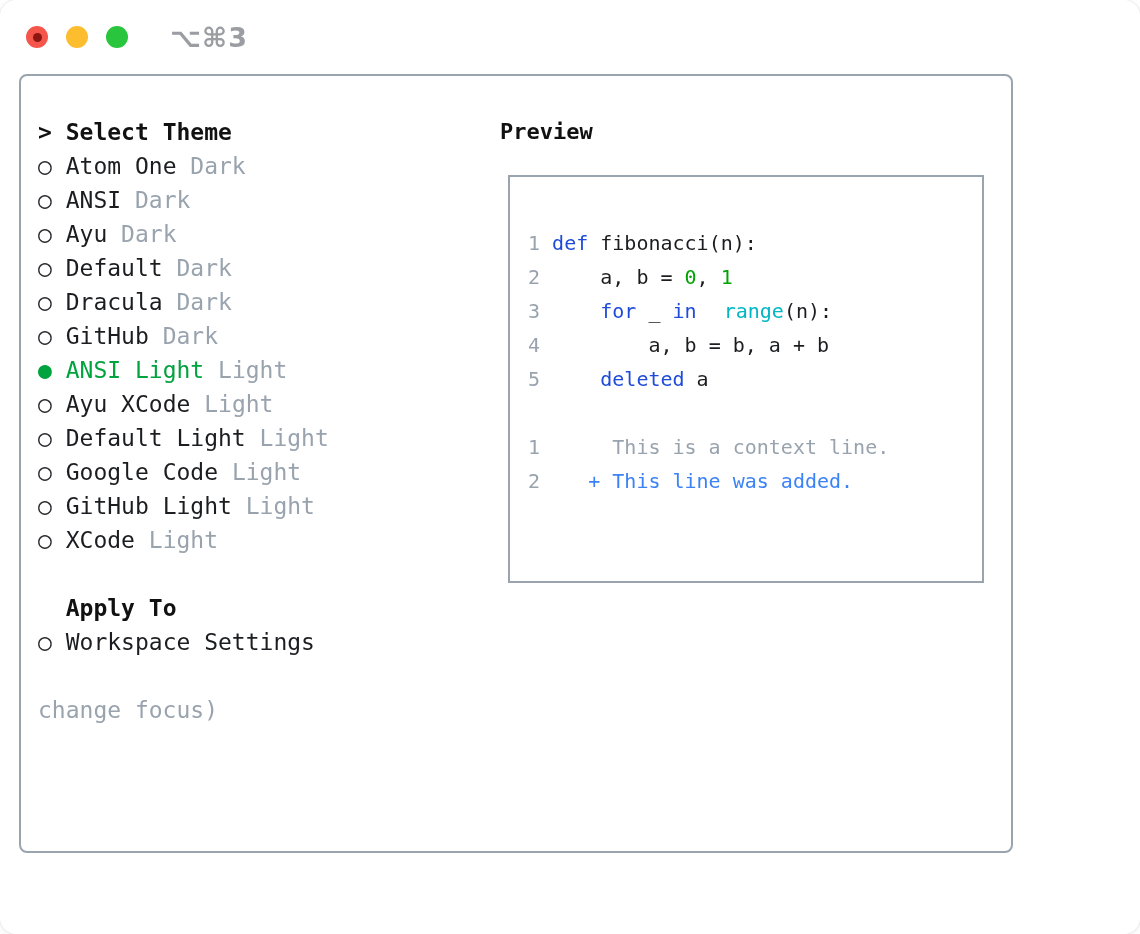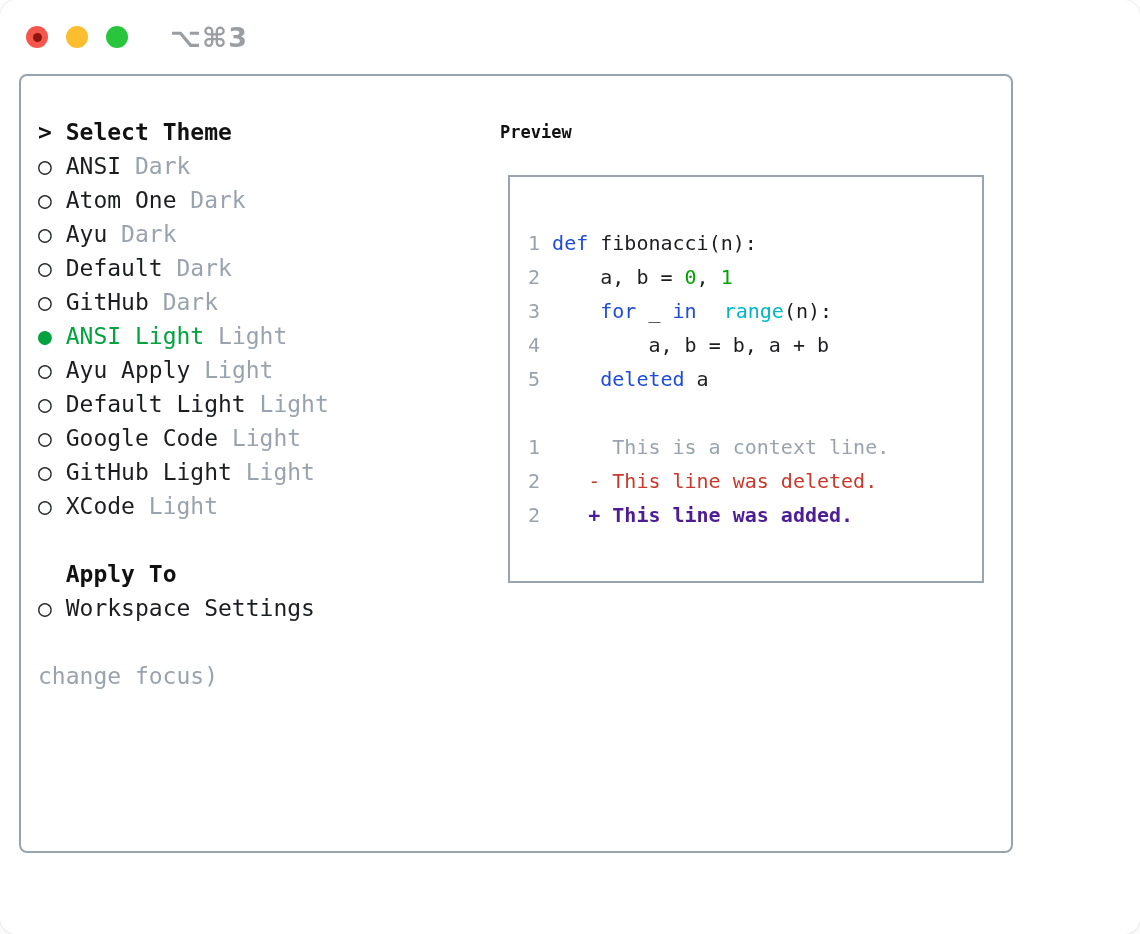--- a/index.html
+++ b/index.html
@@ -36,34 +36,34 @@
   .row { font-size:23px; line-height:34px; white-space:pre; color:#1c1d20; }
   .row .marker { color:#2c2f34; }
   .row.heading, .row.heading .marker { font-weight:bold; color:#111; }
   .variant { color:#99a3ae; }
   .row.selected .marker, .row.selected .label { color:#00a33e; }
   .spacer { height:34px; }
   .hint { color:#99a3ae; }
 
   
   .right-col { flex:1; }
-  .preview-heading { font-size:17px; line-height:34px; font-weight:bold; color:#111; white-space:pre; }
+  .preview-heading { font-size:22px; line-height:34px; font-weight:bold; color:#111; white-space:pre; }
   .preview-box {
     margin-top:26px; margin-left:8px; width:476px; height:408px;
     border:2px solid #9aa4ae; padding:15px 0 0 18px; overflow:hidden;
   }
   .code-line { font-size:20px; line-height:34px; white-space:pre; min-height:34px; color:#1c1d20; }
   .tk-num   { color:#99a3ae; }
   .tk-plain { color:#1c1d20; }
   .tk-kw    { color:#1e4bd8; }
   .tk-fn    { color:#00b7c6;margin-left:15px; }
   .tk-lit   { color:#00a300; }
   .tk-gray  { color:#99a3ae;text-align:center; }
   .tk-del   { color:#ca392b; }
-  .tk-add   { color:#4c1d95;font-weight:bold; }
+  .tk-add   { color:#3b82f6; }
 </style>
 </head>
 <body>
 
 <div class="window">
 
   <div class="titlebar">
     <div class="lights">
       <div class="light light-red"></div>
       <div class="light light-yellow"></div>
@@ -71,27 +71,28 @@
     </div>
     <div class="win-title">⌥⌘3</div>
   </div>
 
   <div class="panel">
 
     <div class="left-col">
       <div class="row heading"><span class="marker" id="prompt-slot">&gt; </span><span id="select-heading-slot">Select Theme</span></div>
 
       <div id="theme-list">
+          <div class="row"><span class="marker">○ </span><span class="label">Atom One </span><span class="variant">Dark</span></div>
           <div class="row"><span class="marker">○ </span><span class="label">ANSI </span><span class="variant">Dark</span></div>
-          <div class="row"><span class="marker">○ </span><span class="label">Atom One </span><span class="variant">Dark</span></div>
           <div class="row"><span class="marker">○ </span><span class="label">Ayu </span><span class="variant">Dark</span></div>
           <div class="row"><span class="marker">○ </span><span class="label">Default </span><span class="variant">Dark</span></div>
+          <div class="row"><span class="marker">○ </span><span class="label">Dracula </span><span class="variant">Dark</span></div>
           <div class="row"><span class="marker">○ </span><span class="label">GitHub </span><span class="variant">Dark</span></div>
           <div class="row selected"><span class="marker">● </span><span class="label">ANSI Light </span><span class="variant">Light</span></div>
-          <div class="row"><span class="marker">○ </span><span class="label">Ayu Apply </span><span class="variant">Light</span></div>
+          <div class="row"><span class="marker">○ </span><span class="label">Ayu XCode </span><span class="variant">Light</span></div>
           <div class="row"><span class="marker">○ </span><span class="label">Default Light </span><span class="variant">Light</span></div>
           <div class="row"><span class="marker">○ </span><span class="label">Google Code </span><span class="variant">Light</span></div>
           <div class="row"><span class="marker">○ </span><span class="label">GitHub Light </span><span class="variant">Light</span></div>
           <div class="row"><span class="marker">○ </span><span class="label">XCode </span><span class="variant">Light</span></div>
         </div>
 
       <div class="spacer"></div>
 
       <div class="row heading"><span class="marker">  </span><span id="apply-heading-slot">Apply To</span></div>
 
@@ -109,21 +110,20 @@
       <div class="preview-box">
         <div id="preview-lines">
             <div class="code-line">&nbsp;</div>
             <div class="code-line"><span class="tk-num">1 </span><span class="tk-kw">def</span><span class="tk-plain"> fibonacci(n):</span></div>
             <div class="code-line"><span class="tk-num">2 </span><span class="tk-plain">    a, b = </span><span class="tk-lit">0</span><span class="tk-plain">, </span><span class="tk-lit">1</span></div>
             <div class="code-line"><span class="tk-num">3 </span><span class="tk-plain">    </span><span class="tk-kw">for</span><span class="tk-plain"> _ </span><span class="tk-kw">in</span><span class="tk-plain"> </span><span class="tk-fn">range</span><span class="tk-plain">(n):</span></div>
             <div class="code-line"><span class="tk-num">4 </span><span class="tk-plain">        a, b = b, a + b</span></div>
             <div class="code-line"><span class="tk-num">5 </span><span class="tk-plain">    </span><span class="tk-kw">deleted</span><span class="tk-plain"> a</span></div>
             <div class="code-line">&nbsp;</div>
             <div class="code-line"><span class="tk-num">1</span><span class="tk-gray">      This is a context line.</span></div>
-            <div class="code-line"><span class="tk-num">2</span><span class="tk-del">    - This line was deleted.</span></div>
             <div class="code-line"><span class="tk-num">2</span><span class="tk-add">    + This line was added.</span></div>
             <div class="code-line">&nbsp;</div>
           </div>
       </div>
     </div>
 
   </div>
 </div>
 
 </body></html>

